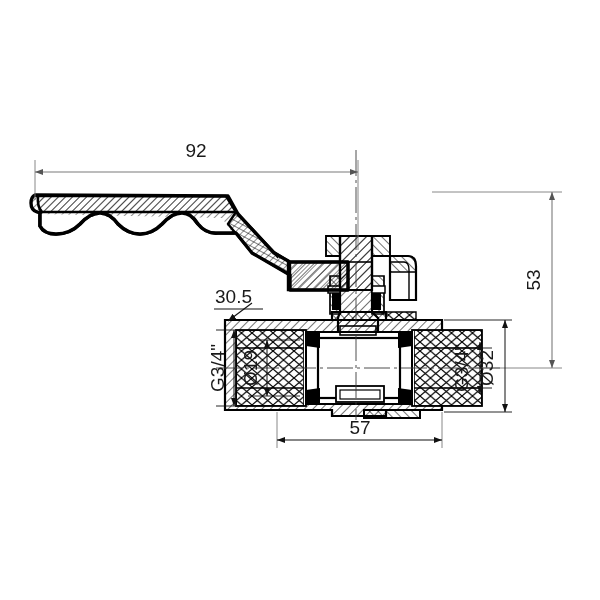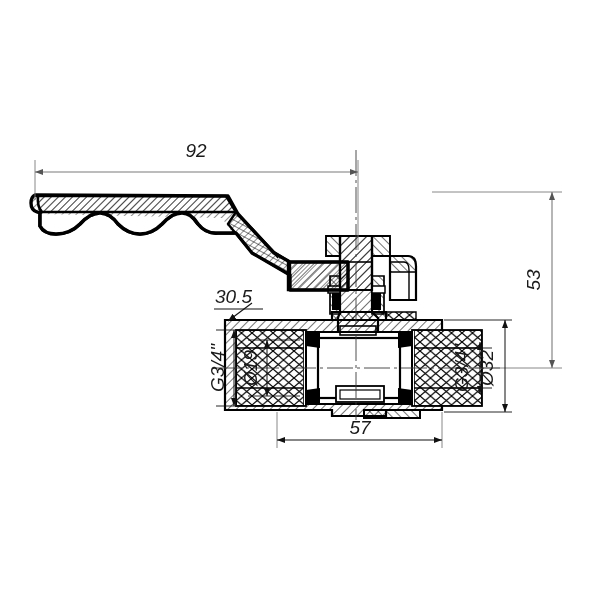--- a/index.html
+++ b/index.html
@@ -1,18 +1,18 @@
 <!DOCTYPE html>
 <html><head>
 <meta charset="utf-8">
 <style>
   html,body{margin:0;padding:0;background:#ffffff;}
   body{width:600px;height:600px;overflow:hidden;
        font-family:"Liberation Sans","DejaVu Sans",sans-serif;}
-  #stage{position:relative;width:600px;height:600px;background:#ffffff;font-style:italic;}
+  #stage{position:relative;width:600px;height:600px;background:#ffffff;}
   svg{display:block;}
   .dimtxt{font-family:"Liberation Sans","DejaVu Sans",sans-serif;font-size:19px;fill:#1a1a1a;}
 </style>
 </head>
 <body>
 
 <div id="stage">
 <svg width="600" height="600" viewBox="0 0 600 600" xmlns="http://www.w3.org/2000/svg">
 
   <defs>

